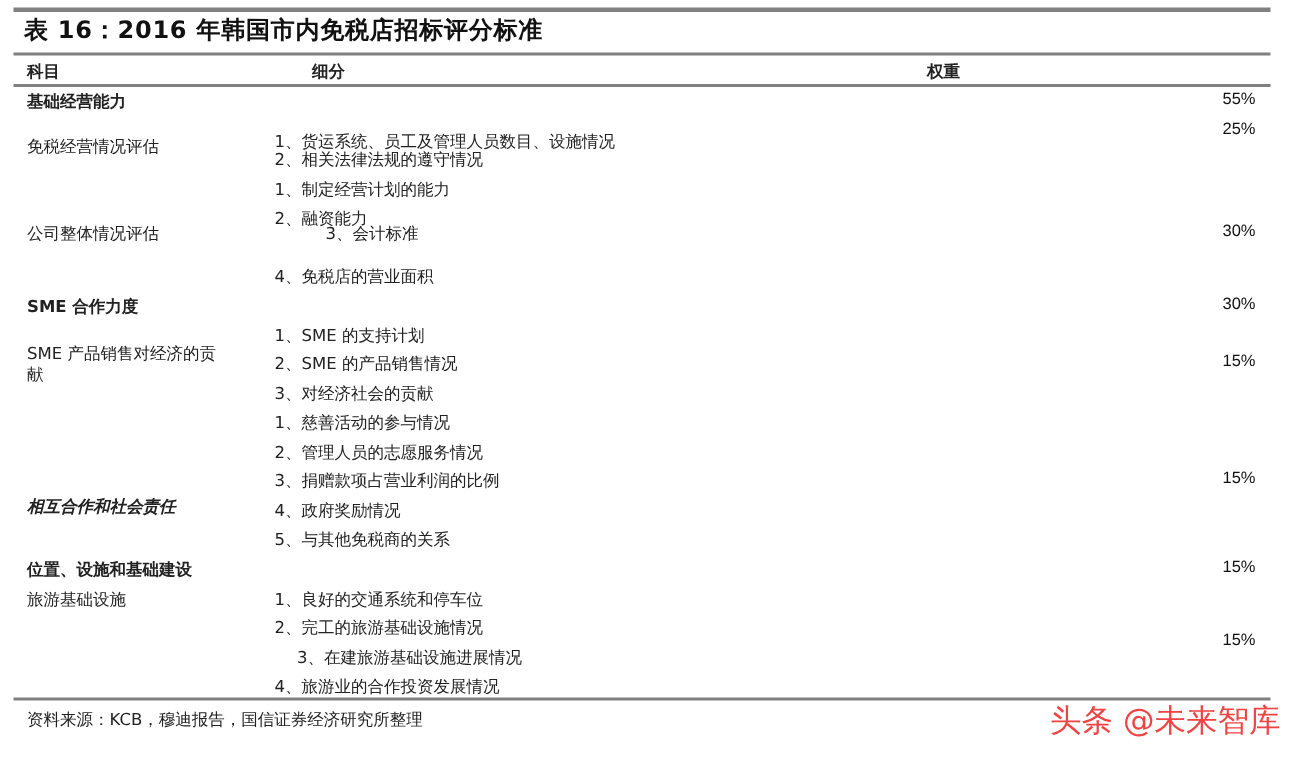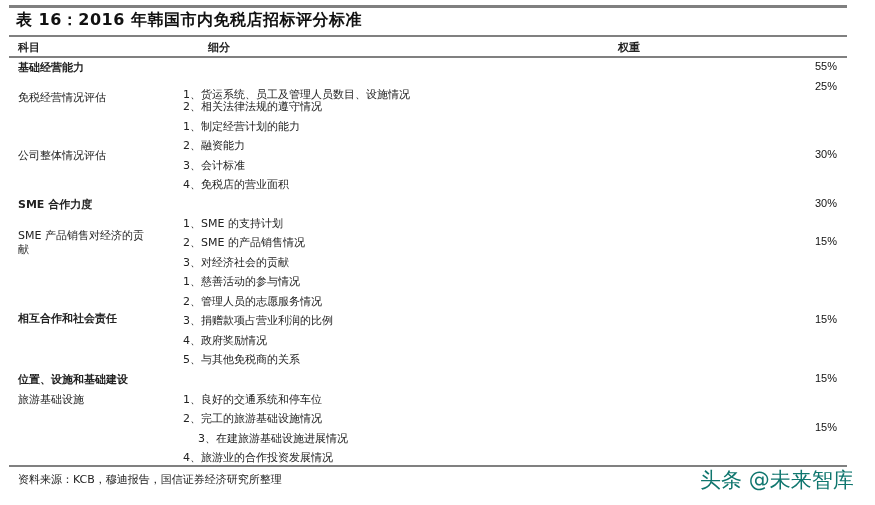--- a/index.html
+++ b/index.html
@@ -6,21 +6,21 @@
   body { width: 875px; height: 505px; position: relative; overflow: hidden;
          font-family: "DejaVu Sans", "Liberation Sans", sans-serif; color: #111; }
   .hline { position: absolute; left: 9px; width: 838px; background: #808080; }
   .title { position: absolute; left: 16px; top: 10px; font-size: 16px; font-weight: bold; letter-spacing: 0.5px; color: #111; }
   .hdr { position: absolute; top: 40px; font-size: 11px; font-weight: bold; color: #222; }
   .cell { position: absolute; font-size: 11px; color: #222; white-space: nowrap; }
   .bold { font-weight: bold; }
   .pct { position: absolute; right: 38px; font-size: 11px; font-family: "Liberation Sans", sans-serif; color: #111; text-align: right; }
   .sub { position: absolute; left: 183px; font-size: 11px; color: #222; white-space: nowrap; }
   .source { position: absolute; left: 18px; top: 472px; font-size: 11px; color: #222; }
-  .watermark { position: absolute; left: 700px; top: 466px; font-size: 21px; color: #0f766e;
+  .watermark { position: absolute; left: 700px; top: 466px; font-size: 21px; color: #ef4444;
                text-shadow: 0 0 2px #fff, 1px 1px 0 #fff; font-family: "DejaVu Sans", sans-serif; }
 </style>
 </head>
 <body>
 
 <div class="hline" style="top:5px;height:3px;"></div>
 <div class="title">表 16：2016 年韩国市内免税店招标评分标准</div>
 <div class="hline" style="top:35px;height:2px;"></div>
 
 <div class="hdr" style="left:18px;">科目</div>
@@ -32,35 +32,35 @@
 <div class="pct" style="top:60px;">55%</div>
 
 <div class="cell" style="left:18px;top:90px;">免税经营情况评估</div>
 <div class="sub" style="top:87px;">1、货运系统、员工及管理人员数目、设施情况</div>
 <div class="sub" style="top:99px;">2、相关法律法规的遵守情况</div>
 <div class="pct" style="top:80px;">25%</div>
 
 <div class="cell" style="left:18px;top:148px;">公司整体情况评估</div>
 <div class="sub" style="top:119px;">1、制定经营计划的能力</div>
 <div class="sub" style="top:138px;">2、融资能力</div>
-<div class="sub" style="top:158px;">3、会计标准</div>
+<div class="sub" style="top:148px;margin-left:34px;">3、会计标准</div>
 <div class="sub" style="top:177px;">4、免税店的营业面积</div>
 <div class="pct" style="top:148px;">30%</div>
 
 <div class="cell bold" style="left:18px;top:197px;">SME 合作力度</div>
 <div class="pct" style="top:197px;">30%</div>
 
 <div class="cell" style="left:18px;top:228px;">SME 产品销售对经济的贡</div>
 <div class="cell" style="left:18px;top:242px;">献</div>
 <div class="sub" style="top:216px;">1、SME 的支持计划</div>
 <div class="sub" style="top:235px;">2、SME 的产品销售情况</div>
 <div class="sub" style="top:255px;">3、对经济社会的贡献</div>
 <div class="pct" style="top:235px;">15%</div>
 
-<div class="cell bold" style="left:18px;top:311px;">相互合作和社会责任</div>
+<div class="cell bold" style="left:18px;top:330px;font-style:italic;">相互合作和社会责任</div>
 <div class="sub" style="top:274px;">1、慈善活动的参与情况</div>
 <div class="sub" style="top:294px;">2、管理人员的志愿服务情况</div>
 <div class="sub" style="top:313px;">3、捐赠款项占营业利润的比例</div>
 <div class="sub" style="top:333px;">4、政府奖励情况</div>
 <div class="sub" style="top:352px;">5、与其他免税商的关系</div>
 <div class="pct" style="top:313px;">15%</div>
 
 <div class="cell bold" style="left:18px;top:372px;">位置、设施和基础建设</div>
 <div class="pct" style="top:372px;">15%</div>
 

